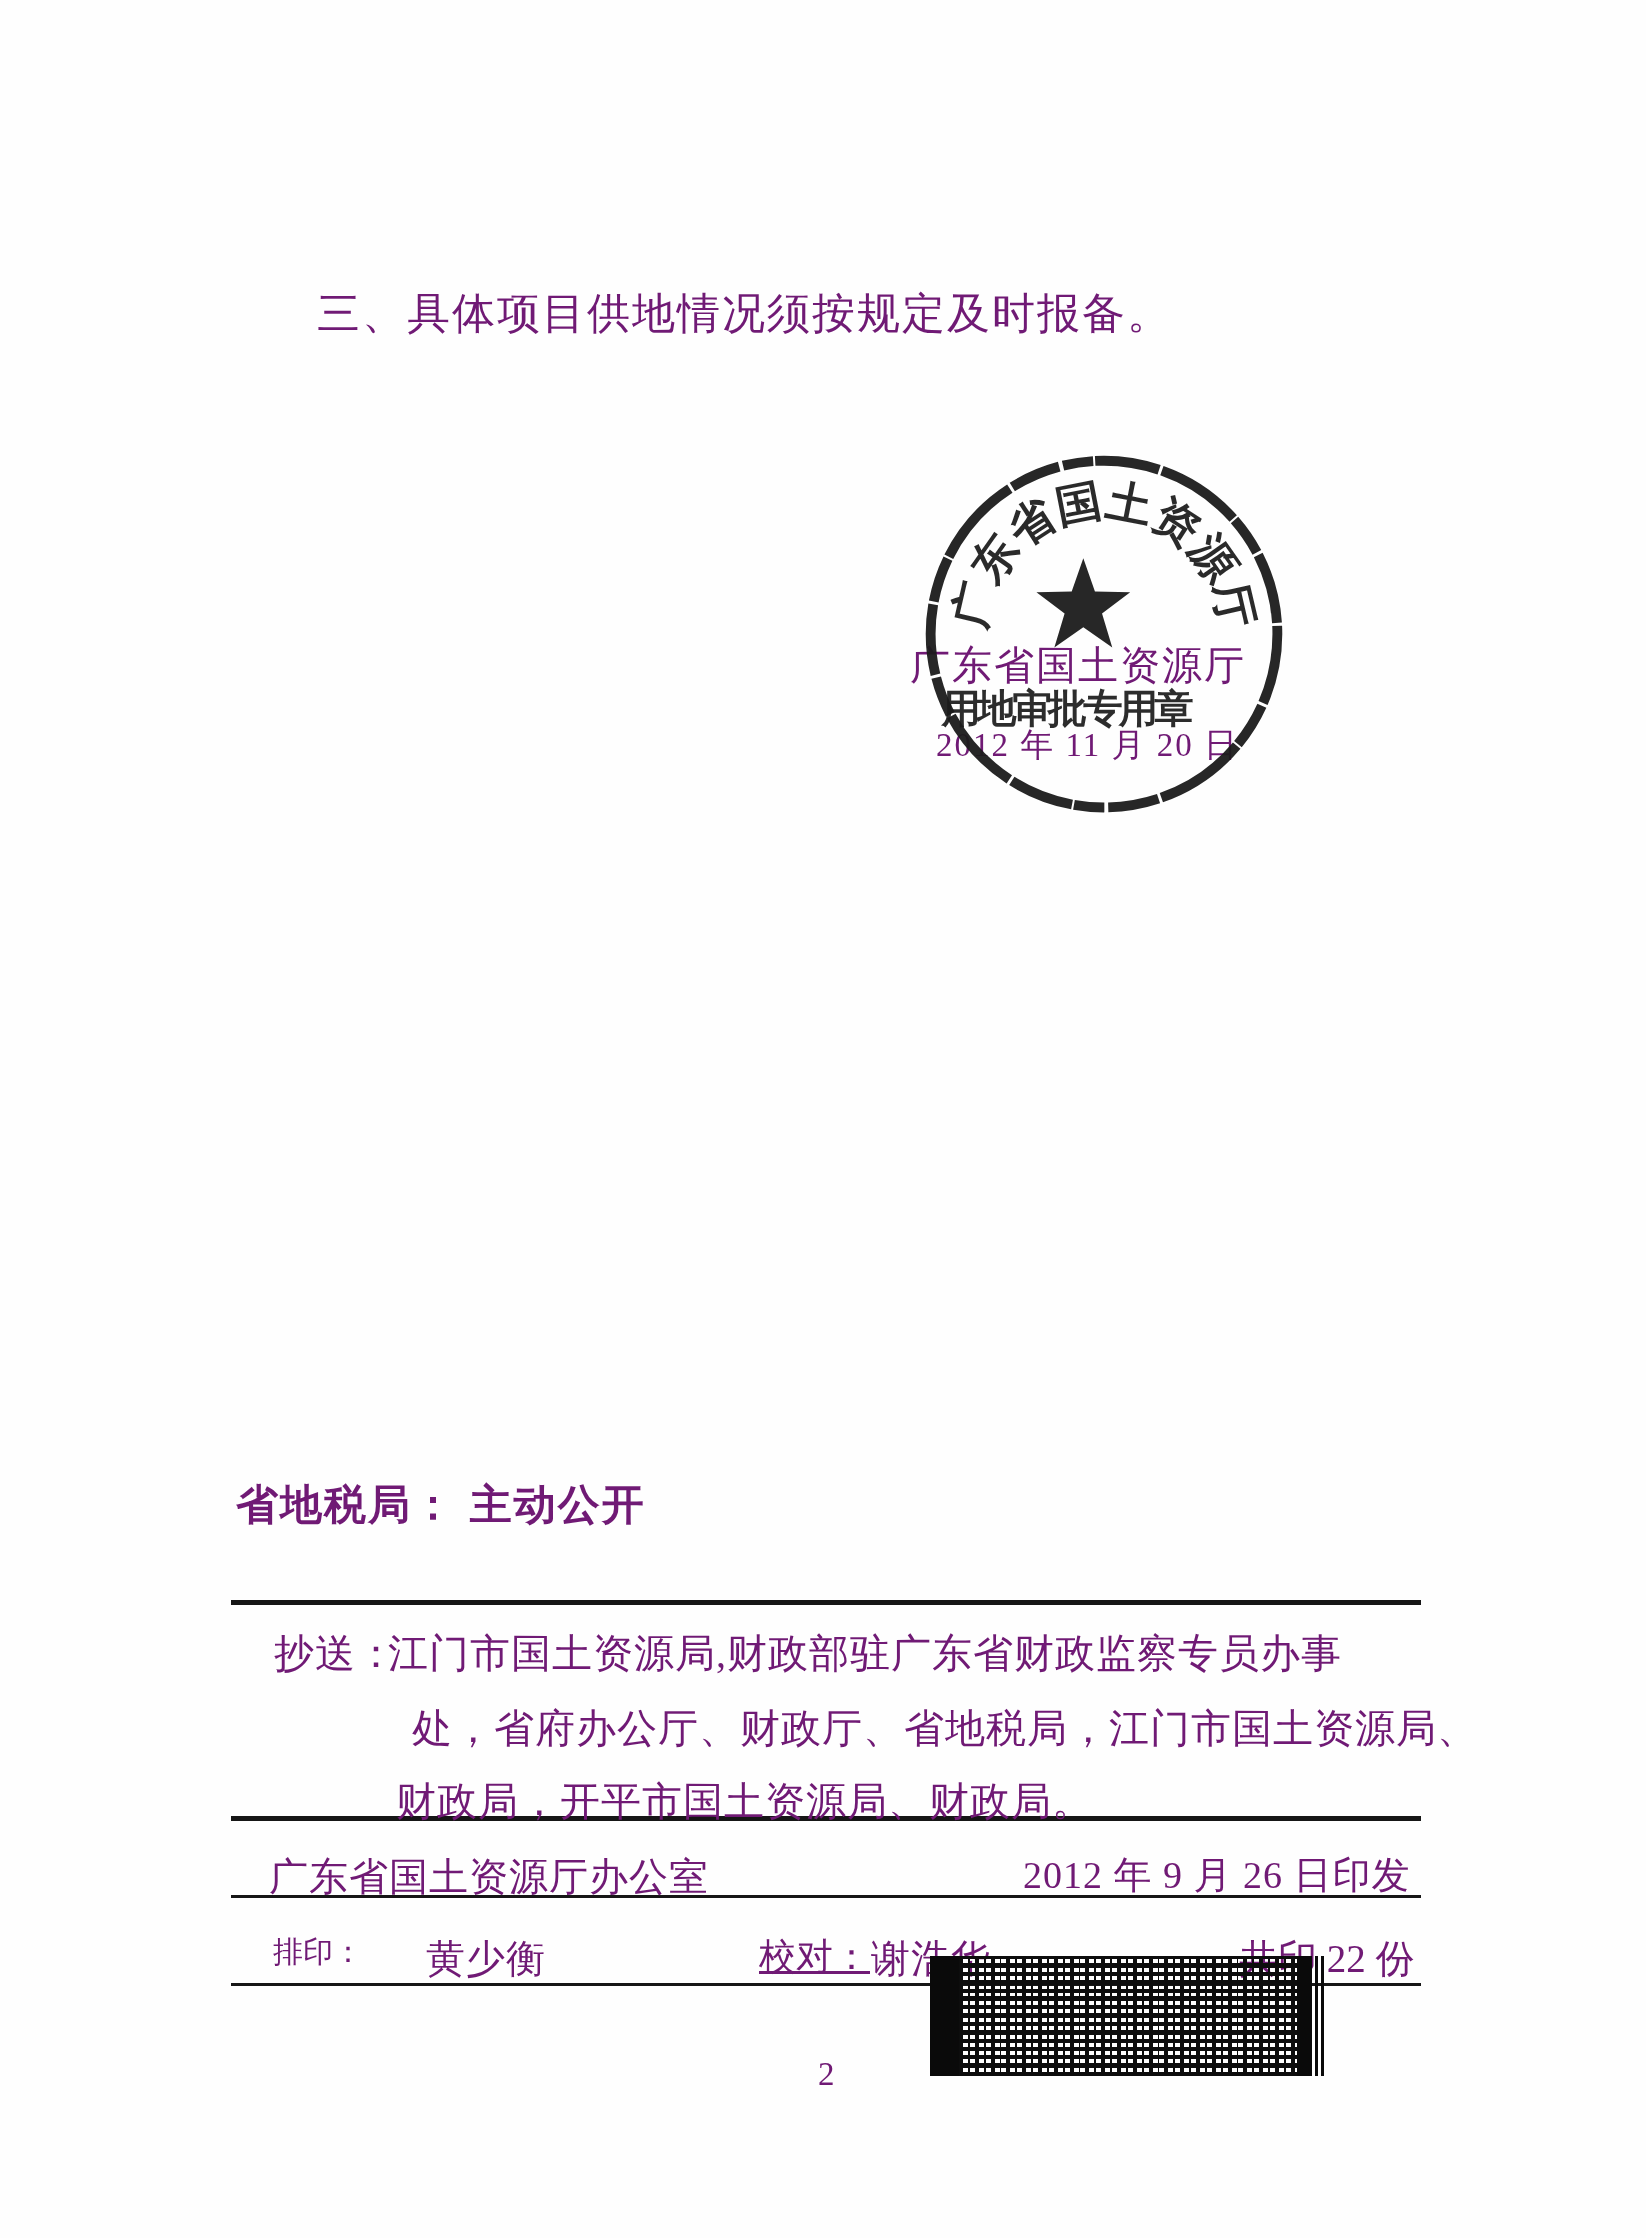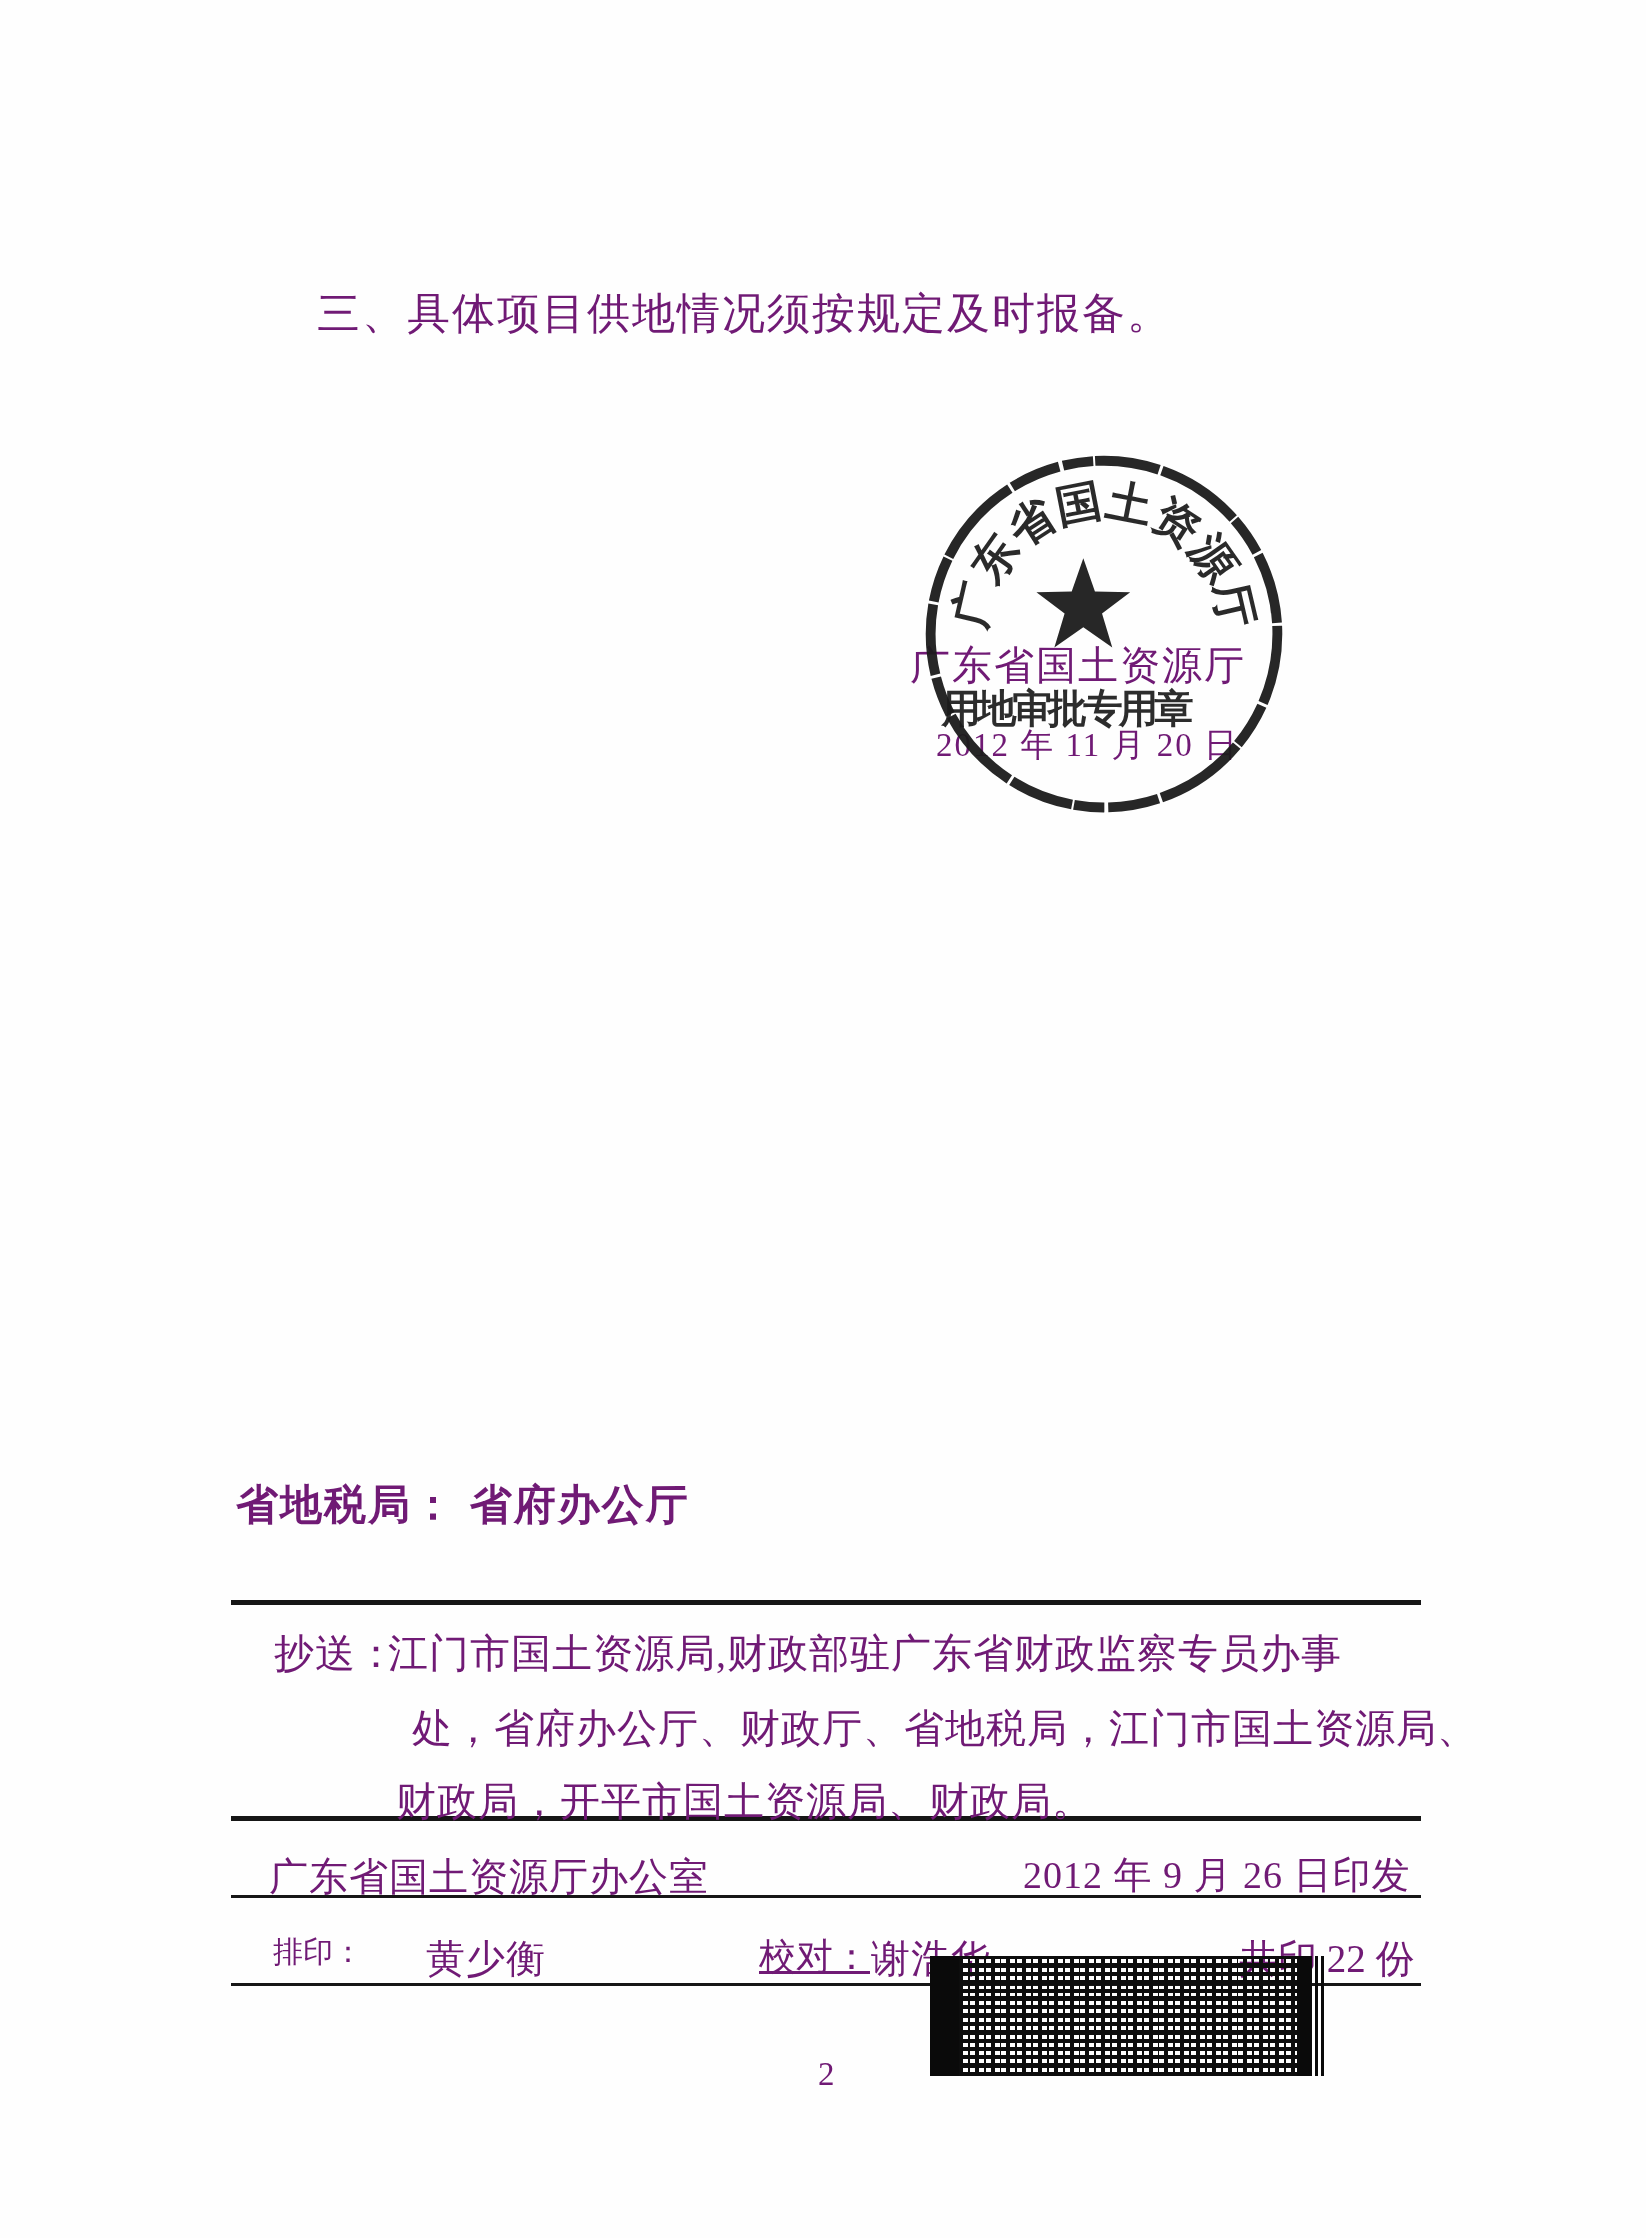--- a/index.html
+++ b/index.html
@@ -90,21 +90,21 @@
     <circle cx="200" cy="200" r="176" fill="none" stroke="#1b1b1b" stroke-width="10" stroke-dasharray="72 3 46 2 94 3 52 4 31 2 66 3 88 2 40 3" opacity="0.95"></circle>
     <path id="seal-arc-path" d="M 82,179 A 120,120 0 0 1 318,179" fill="none"></path>
     <text font-family="Liberation Serif, DejaVu Serif, serif" font-size="46" font-weight="bold" fill="#1b1b1b" text-anchor="middle" opacity="0.93">
       <textPath href="#seal-arc-path" startOffset="50%">广东省国土资源厅</textPath>
     </text>
     <polygon fill="#1b1b1b" opacity="0.95" points="179,123 190.8,156.8 226.6,157.6 198,179.2 208.4,213.5 179,193 149.6,213.5 160,179.2 131.4,157.6 167.2,156.8"></polygon>
     <text x="161" y="289" text-anchor="middle" font-family="Liberation Serif, DejaVu Serif, serif" font-size="40" font-weight="bold" letter-spacing="-4" fill="#1b1b1b" opacity="0.92">用地审批专用章</text>
   </svg>
 
   <div class="abs disclosure">
-    <span class="label">省地税局：</span><span class="value">省府办公厅</span>
+    <span class="label">省地税局：</span><span class="value">主动公开</span>
   </div>
 
   <div class="rule rule-1"></div>
   <div class="rule rule-2"></div>
   <div class="rule rule-3"></div>
   <div class="rule rule-4"></div>
 
   <div class="abs cc-label">抄送：</div>
   <div class="abs cc-line1">江门市国土资源局,财政部驻广东省财政监察专员办事</div>
   <div class="abs cc-line2">处，省府办公厅、财政厅、省地税局，江门市国土资源局、</div>

